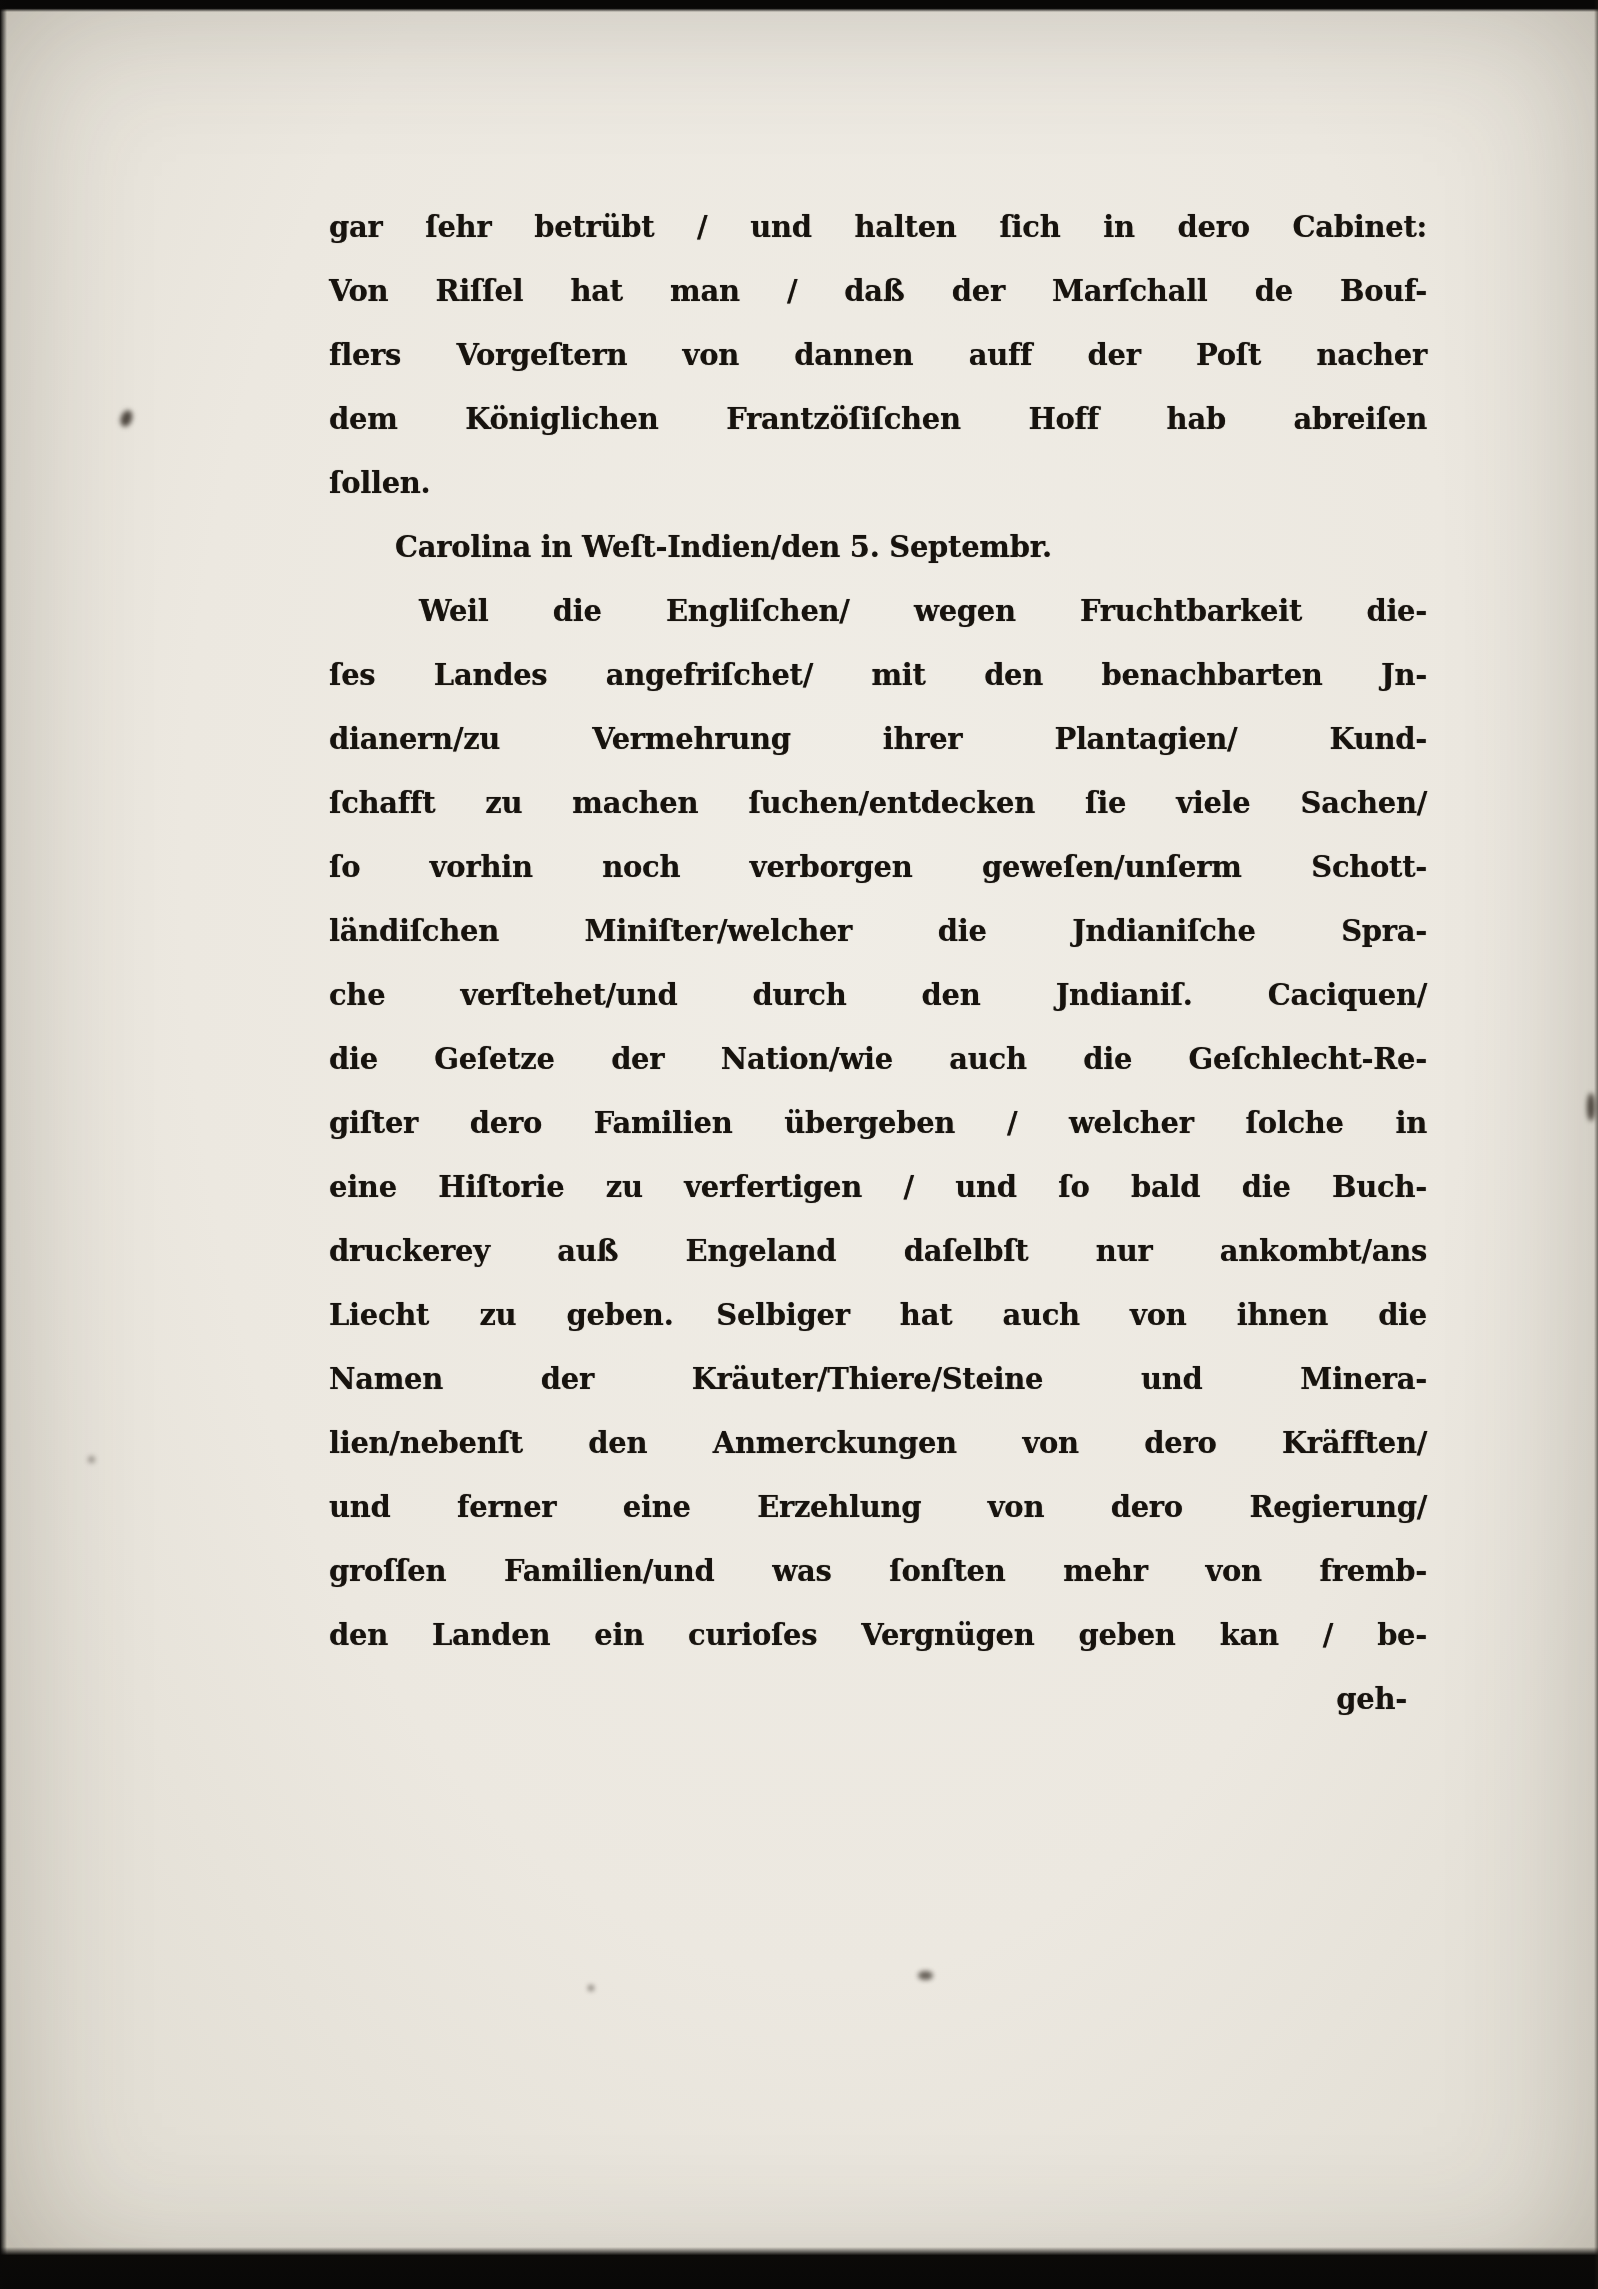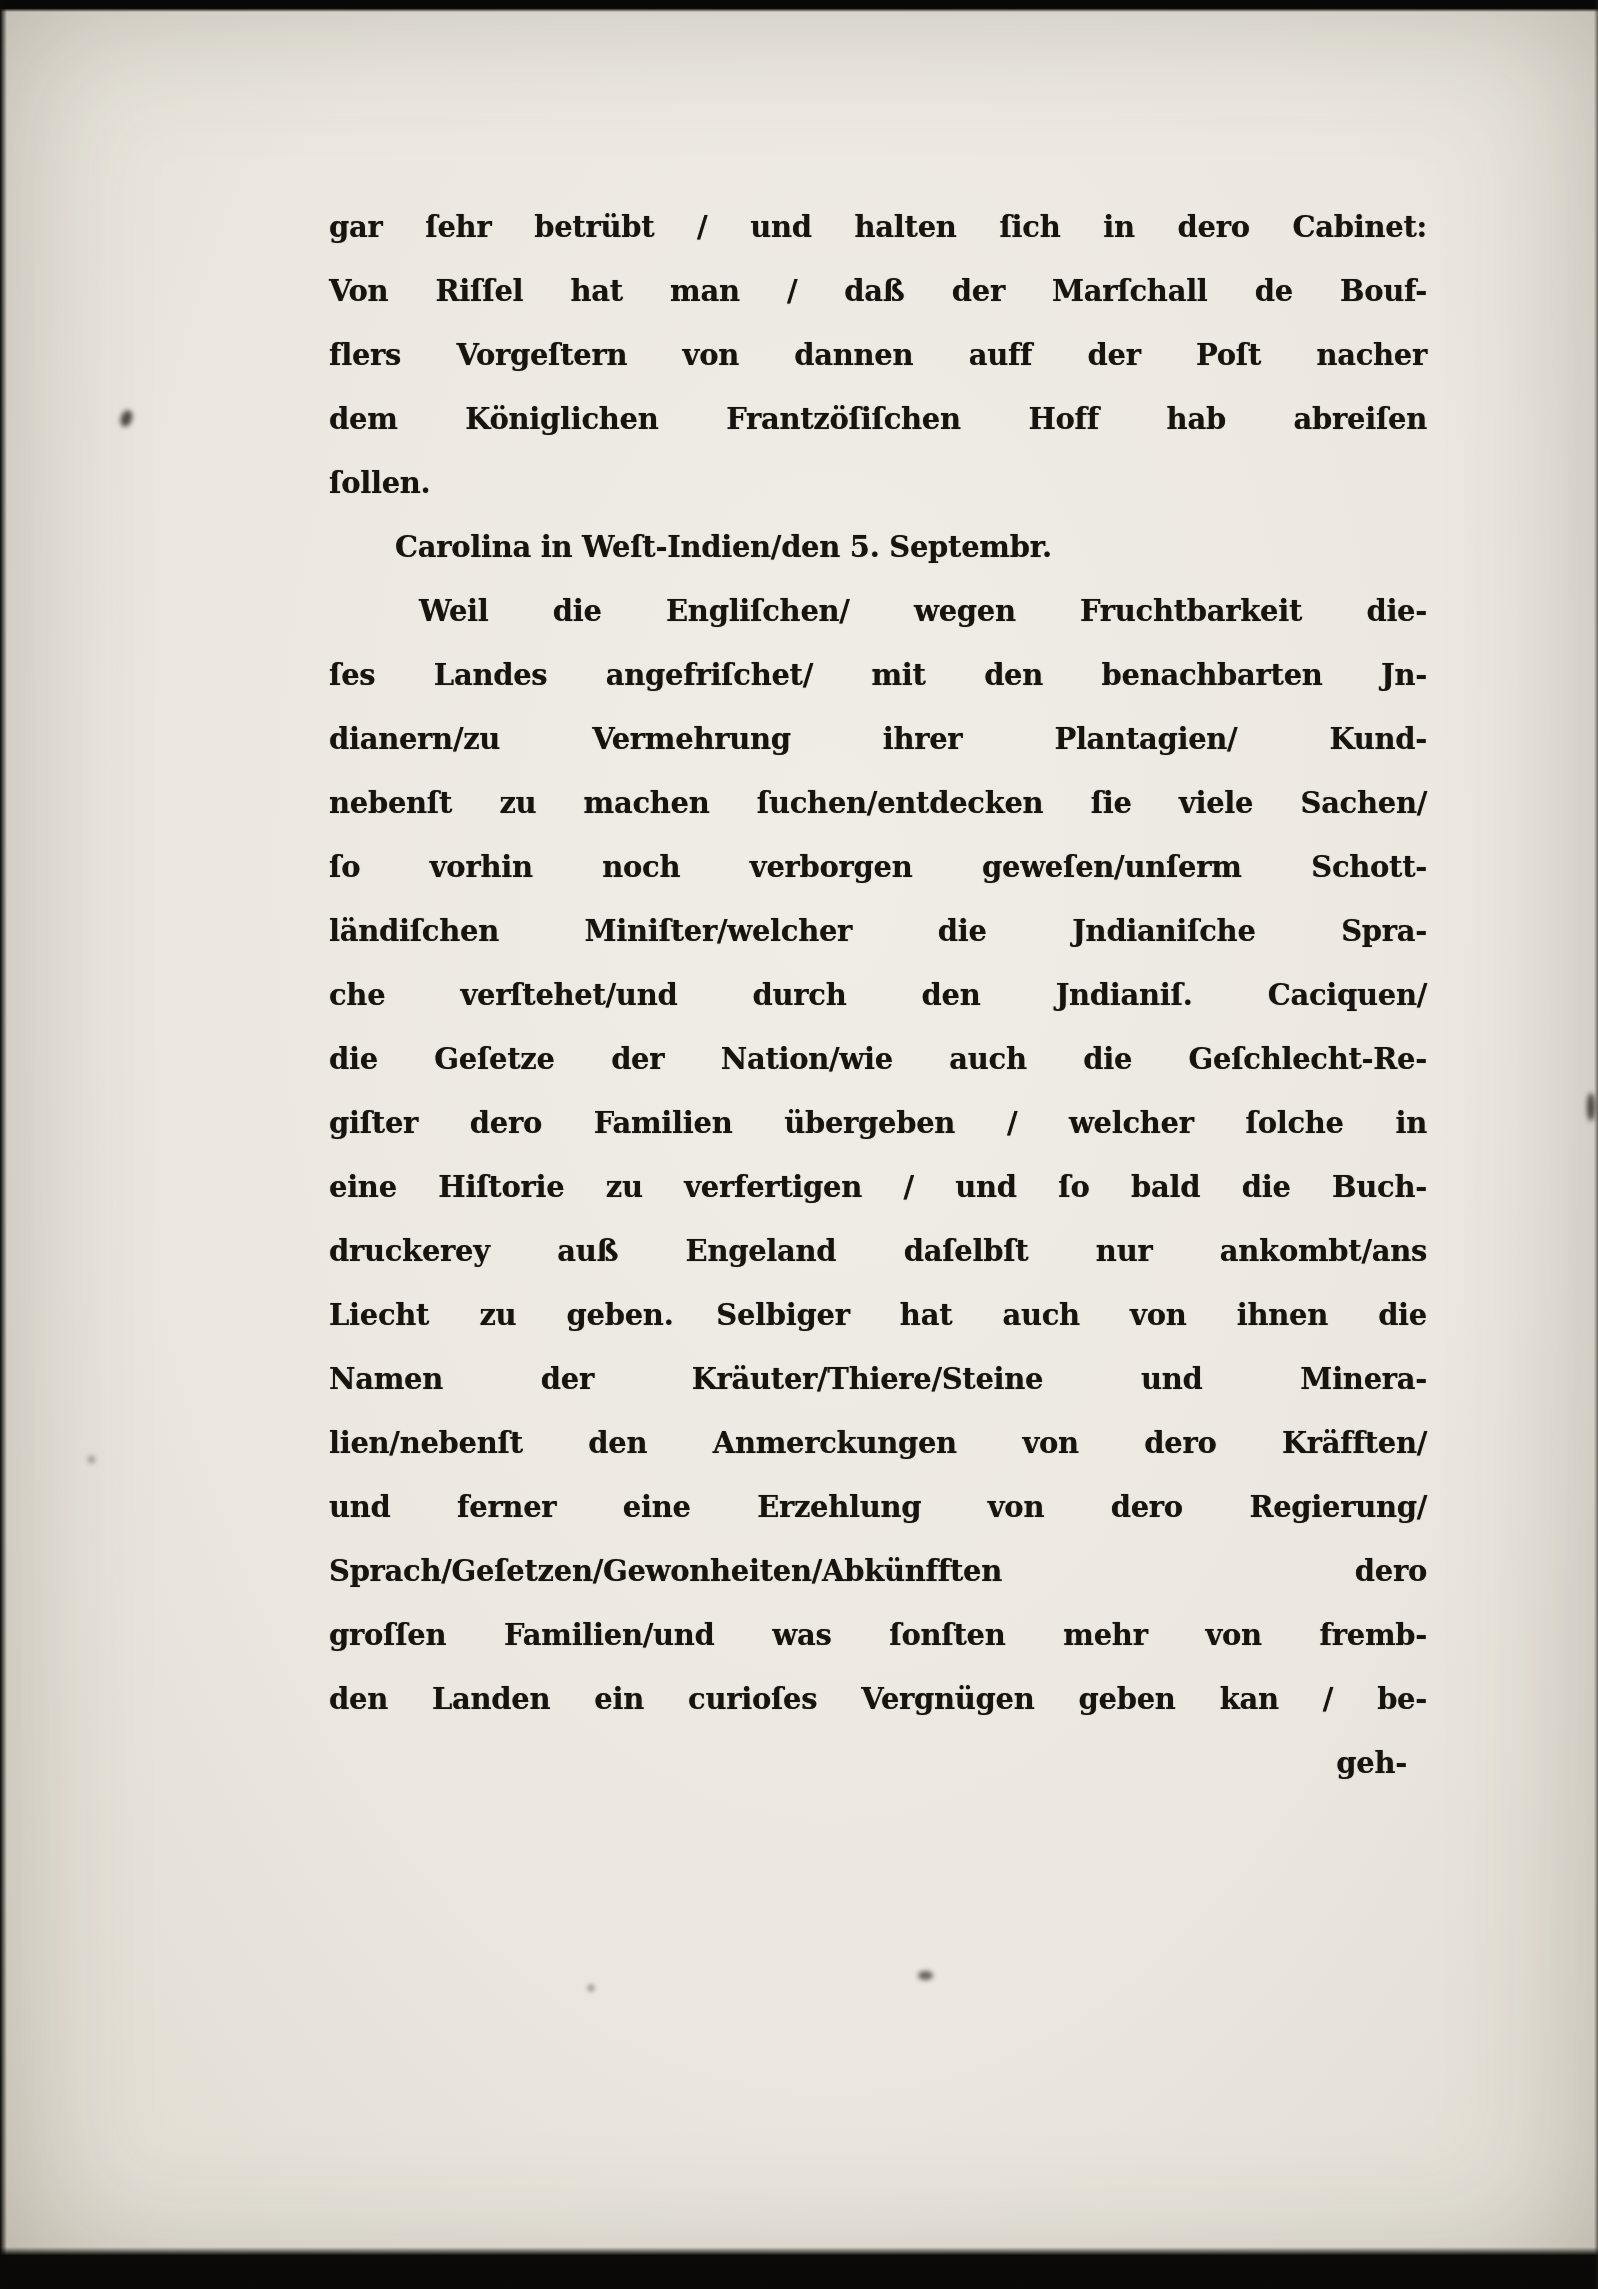--- a/index.html
+++ b/index.html
@@ -98,33 +98,32 @@
   <div class="textblock">
     <div class="line j">gar ſehr betrübt / und halten ſich in dero Cabinet:</div>
     <div class="line j">Von Riſſel hat man / daß der Marſchall de Bouf-</div>
     <div class="line j">flers Vorgeſtern von dannen auff der Poſt nacher</div>
     <div class="line j">dem Königlichen Frantzöſiſchen Hoff hab abreiſen</div>
     <div class="line">ſollen.</div>
     <div class="line head">Carolina in Weſt-Indien/den 5. Septembr.</div>
     <div class="line j ind">Weil die Engliſchen/ wegen Fruchtbarkeit die-</div>
     <div class="line j">ſes Landes angefriſchet/ mit den benachbarten Jn-</div>
     <div class="line j">dianern/zu Vermehrung ihrer Plantagien/ Kund-</div>
-    <div class="line j">nebenſt zu machen ſuchen/entdecken ſie viele Sachen/</div>
+    <div class="line j">ſchafft zu machen ſuchen/entdecken ſie viele Sachen/</div>
     <div class="line j">ſo vorhin noch verborgen geweſen/unſerm Schott-</div>
     <div class="line j">ländiſchen Miniſter/welcher die Jndianiſche Spra-</div>
     <div class="line j">che verſtehet/und durch den Jndianiſ. Caciquen/</div>
     <div class="line j">die Geſetze der Nation/wie auch die Geſchlecht-Re-</div>
     <div class="line j">giſter dero Familien übergeben / welcher ſolche in</div>
     <div class="line j">eine Hiſtorie zu verfertigen / und ſo bald die Buch-</div>
     <div class="line j">druckerey auß Engeland daſelbſt nur ankombt/ans</div>
     <div class="line j">Liecht zu geben.  Selbiger hat auch von ihnen die</div>
     <div class="line j">Namen der Kräuter/Thiere/Steine und Minera-</div>
     <div class="line j">lien/nebenſt den Anmerckungen von dero Kräfften/</div>
     <div class="line j">und ferner eine Erzehlung von dero Regierung/</div>
-    <div class="line j">Sprach/Geſetzen/Gewonheiten/Abkünfften dero</div>
     <div class="line j">groſſen Familien/und was ſonſten mehr von fremb-</div>
     <div class="line j">den Landen ein curioſes Vergnügen geben kan / be-</div>
     <div class="line cw">geh-</div>
   </div>
 
   <div class="edge-top"></div>
   <div class="edge-bottom"></div>
   <div class="edge-left"></div>
   <div class="edge-right"></div>
 

